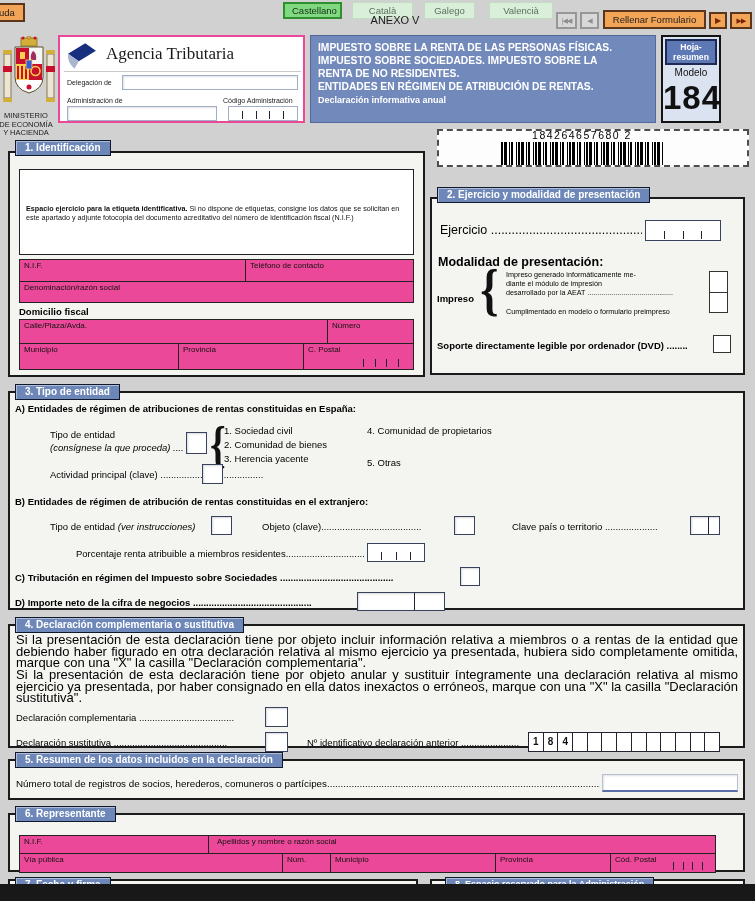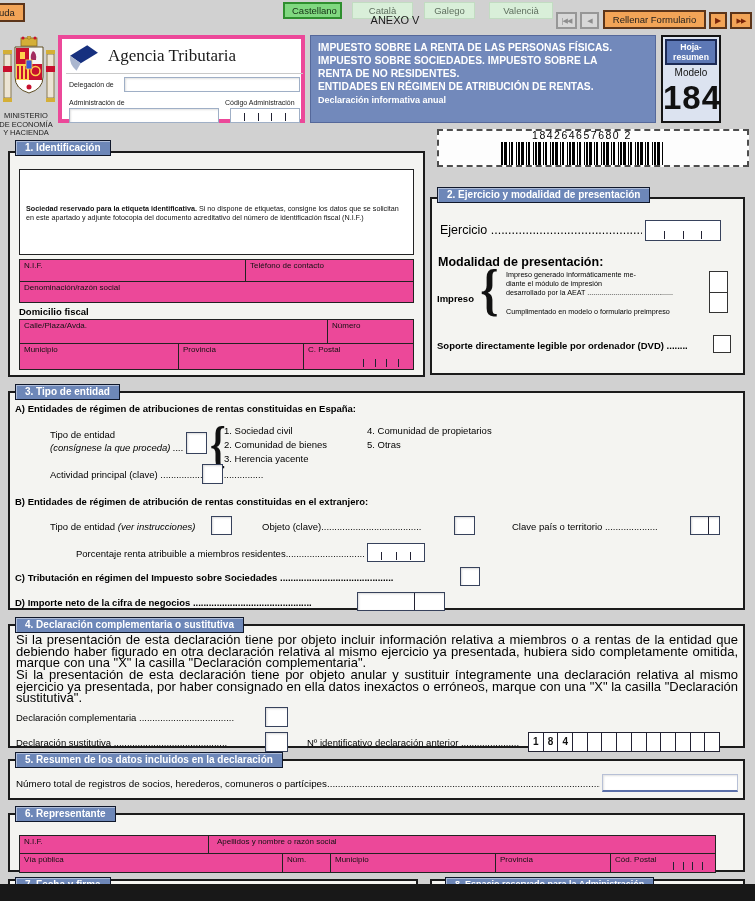--- a/index.html
+++ b/index.html
@@ -13,21 +13,21 @@
   .btn-orange{background:#f2a457;border:2px solid #5c351a;color:#1d1d1d;padding:2px 8px;}
   .btn-lang-sel{background:#80d880;border:2px solid #2f8f2f;color:#143014;padding:1px 7px;}
   .btn-lang{background:#d9efd9;border:1px solid #c2dcc2;color:#5f6f5f;padding:2px 8px;}
   .btn-nav{height:17px;line-height:13px;font-size:7px;letter-spacing:-1px;padding:0;}
   .btn-nav-grey{background:#d8d8d8;border:2px solid #979797;color:#8d8d8d;}
   .btn-nav-org{background:#f2a457;border:2px solid #5c351a;color:#7a2408;}
   .anexo{position:absolute;font-size:11px;color:#1a1a1a;text-align:center;}
 
   
   .ministry{position:absolute;font-size:7.5px;line-height:8.5px;text-align:center;color:#1a1a1a;}
-  .agbox{position:absolute;background:#ffffff;border:4px solid #ec4899;}
+  .agbox{position:absolute;background:#ffffff;border:2px solid #ec4899;}
   .agname{position:absolute;font-family:"Liberation Serif",serif;font-size:17px;color:#1a1a1a;}
   .aglbl{position:absolute;font-size:7px;color:#1a1a1a;}
   .input{position:absolute;background:#fff;border:1px solid #9fafc6;box-shadow:inset 1px 1px 2px rgba(0,0,0,.12);}
   .titlebox{position:absolute;background:#7289bb;border:1px solid #55689a;color:#fff;padding:5px 7px;}
   .titlebox .tl{font-size:10.3px;font-weight:bold;line-height:13px;white-space:nowrap;}
   .titlebox .sub{font-size:9px;font-weight:bold;margin-top:2px;}
   .modelobox{position:absolute;background:#dce3f0;border:2px solid #141414;text-align:center;}
   .hoja{position:absolute;left:2px;top:2px;right:2px;background:#5d78b5;border:2px solid #1c2a55;
         color:#fff;font-size:8.6px;font-weight:bold;padding:1px 0;cursor:pointer;}
   .modelolbl{position:absolute;left:0;right:0;top:30px;font-size:10px;}
@@ -160,21 +160,21 @@
 
   <div class="bcbox" style="left:437px;top:129px;width:312px;height:38px;">
     <div class="bcnum" style="left:58px;top:-2px;width:170px;">184264657680 2</div>
     <div class="bcbars" style="left:62px;top:11px;width:162px;height:23px;"></div>
   </div>
 
   <div class="sec" style="left:8px;top:151px;width:417px;height:226px;">
     <div class="tab" style="left:5px;top:-13px;">1.  Identificación</div>
     <div class="ftable" style="left:9px;top:16px;width:395px;height:86px;background:#fff;">
       <div class="tiny" style="padding:34px 6px 0 6px;white-space:normal;">
-        <b>Sociedad reservado para la etiqueta identificativa.</b><span> Si no dispone de etiquetas, consigne los datos que se solicitan en este apartado y adjunte fotocopia del documento acreditativo del número de identificación fiscal (N.I.F.)</span>
+        <b>Espacio ejercicio para la etiqueta identificativa.</b><span> Si no dispone de etiquetas, consigne los datos que se solicitan en este apartado y adjunte fotocopia del documento acreditativo del número de identificación fiscal (N.I.F.)</span>
       </div>
     </div>
     <div class="ftable" style="left:9px;top:106px;width:395px;">
       <div class="frow" style="height:21px;">
         <div class="fcell" style="width:225px;">N.I.F.</div>
         <div class="fcell" style="flex:1;">Teléfono de contacto</div>
       </div>
       <div class="frow" style="height:21px;">
         <div class="fcell" style="flex:1;">Denominación/razón social</div>
       </div>
@@ -227,21 +227,21 @@
     <div class="tab" style="left:5px;top:-9px;">3.  Tipo de entidad</div>
     <div class="lbl lbl-b" style="left:5px;top:10px;">A)   Entidades de régimen de atribuciones de rentas constituidas en España:</div>
     <div class="lbl" style="left:40px;top:36px;">Tipo de entidad</div>
     <div class="lbl lbl-i" style="left:40px;top:49px;">(consígnese la que proceda)  ....</div>
     <div class="sqbox" style="left:176px;top:39px;width:21px;height:22px;"></div>
     <div class="brace" style="left:198px;top:26px;font-size:50px;line-height:50px;transform:scaleX(.8);">{</div>
     <div class="lbl" style="left:214px;top:32px;">1.  Sociedad civil</div>
     <div class="lbl" style="left:214px;top:46px;">2.  Comunidad de bienes</div>
     <div class="lbl" style="left:214px;top:60px;">3.  Herencia yacente</div>
     <div class="lbl" style="left:357px;top:32px;">4.  Comunidad de propietarios</div>
-    <div class="lbl" style="left:357px;top:46px;">5.  Otras</div>
+    <div class="lbl" style="left:357px;top:64px;">5.  Otras</div>
     <div class="lbl" style="left:40px;top:76px;">Actividad principal (clave) .......................................</div>
     <div class="sqbox" style="left:192px;top:71px;width:21px;height:20px;"></div>
     <div class="lbl lbl-b" style="left:5px;top:103px;">B)   Entidades de régimen de atribución de rentas  constituidas en el extranjero:</div>
     <div class="lbl" style="left:40px;top:128px;"><span>Tipo de entidad </span><i>(ver instrucciones)</i></div>
     <div class="sqbox" style="left:201px;top:123px;width:21px;height:19px;"></div>
     <div class="lbl" style="left:252px;top:128px;">Objeto (clave)......................................</div>
     <div class="sqbox" style="left:444px;top:123px;width:21px;height:19px;"></div>
     <div class="lbl" style="left:502px;top:128px;">Clave país o territorio ....................</div>
     <div class="sqbox" style="left:680px;top:123px;width:30px;height:19px;">
         <div class="divider" style="left:60%;"></div>

